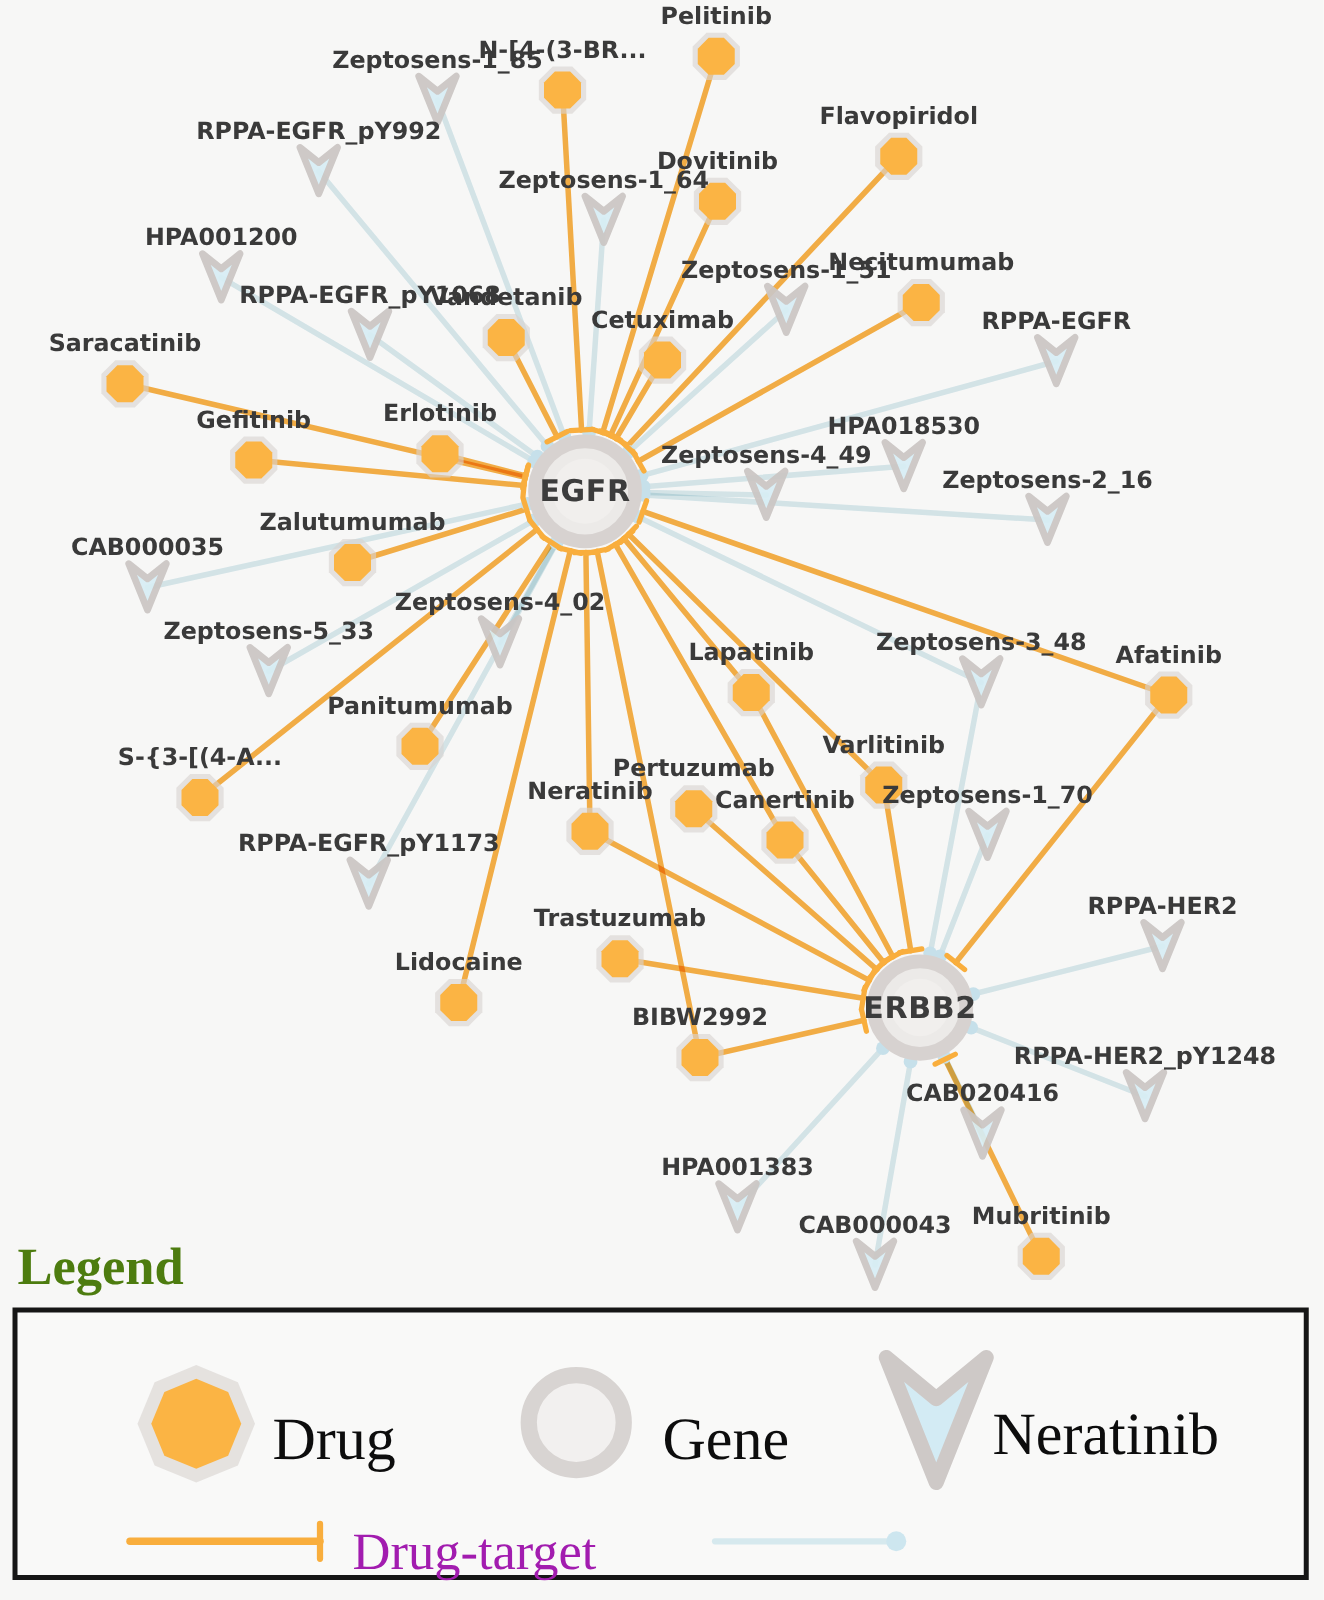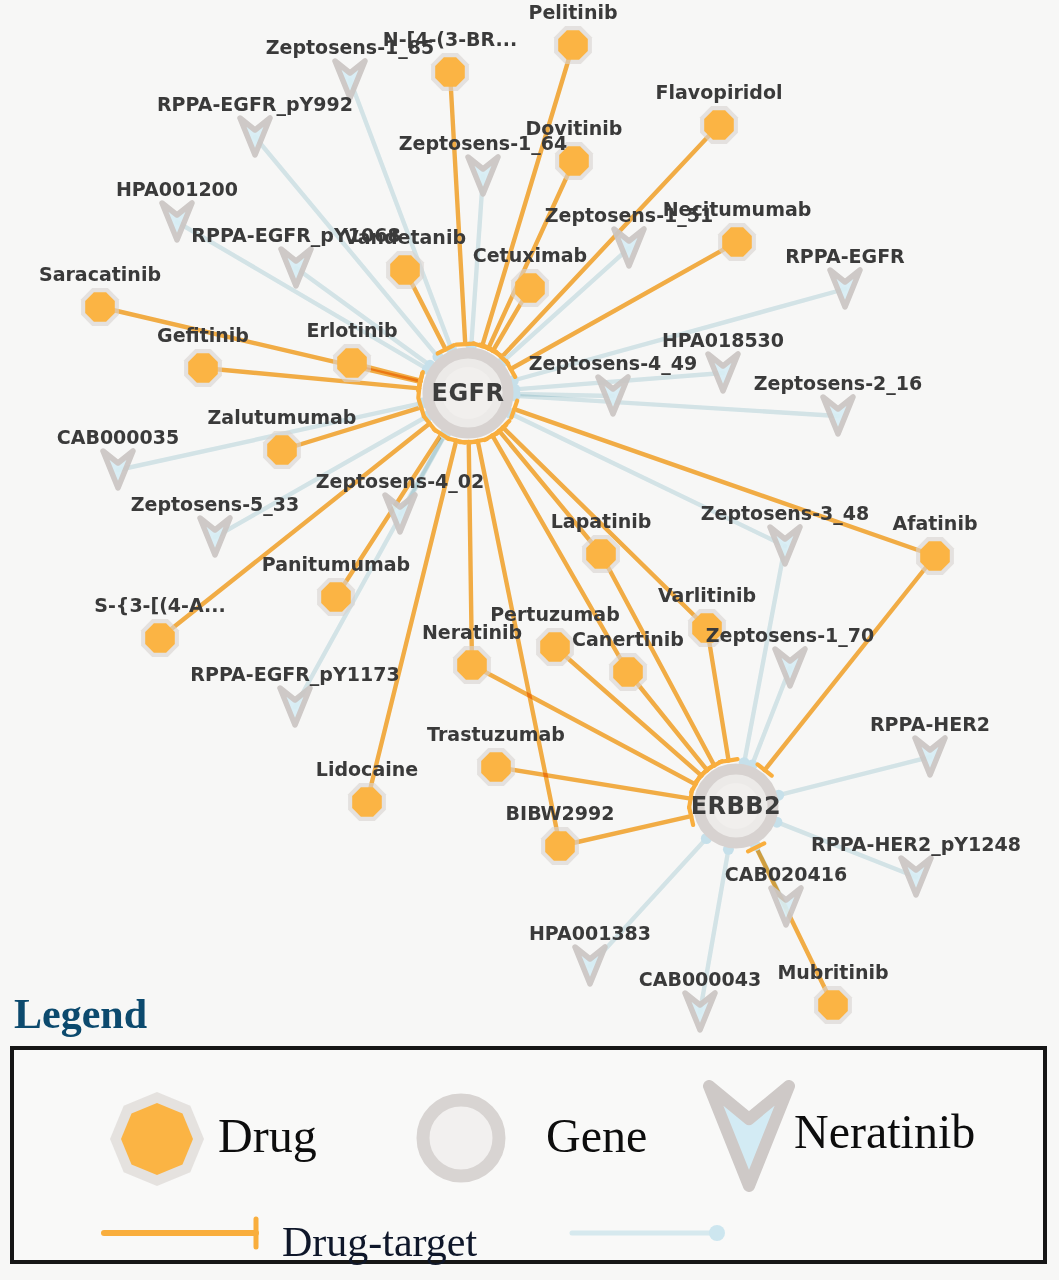--- a/index.html
+++ b/index.html
@@ -6,32 +6,32 @@
   body{
     width:1059px;height:1280px;position:relative;overflow:hidden;
     background:#f7f7f6;font-family:"DejaVu Sans",sans-serif;
   }
   #graph{position:absolute;left:0;top:0;}
   #graph line.edge{mix-blend-mode:multiply;}
   .node-label{font:bold 19px "DejaVu Sans",sans-serif;fill:#3a3a3a;}
   .gene-label{font:bold 24px "DejaVu Sans",sans-serif;fill:#3c3c3c;letter-spacing:.5px;}
   .legend-title{
     position:absolute;left:14px;top:990px;
-    font:bold 42px "Liberation Serif",serif;color:#0c4a6e;
+    font:bold 42px "Liberation Serif",serif;color:#4d7c0f;
   }
   .legend-box{
     position:absolute;left:10px;top:1046px;width:1029px;height:210px;
     border:4px solid #161616;background:#f9f9f8;
   }
   .legend-box .lg{position:absolute;}
   .legend-item-label{
-    position:absolute;font:400 48px "Liberation Serif",serif;color:#0d0d0d;white-space:nowrap;
+    position:absolute;font:400 48px "Liberation Serif",serif;color:#0d0d0d;white-space:nowrap;margin-top:16px;
   }
   .legend-edge-label{
-    position:absolute;font:400 42px "Liberation Serif",serif;color:#0f172a;white-space:nowrap;
+    position:absolute;font:400 42px "Liberation Serif",serif;color:#a21caf;white-space:nowrap;
   }
 </style>
 </head>
 <body>
 
 <svg id="graph" width="1059" height="1280" viewBox="0 0 1059 1280">
     <line x1="350" y1="80" x2="451.4202336400059" y2="349.0214671976428" class="edge" stroke="#d8eaef" stroke-width="4.4" stroke-linecap="round" opacity="0.95"></line>
     <line x1="255" y1="137" x2="437.93910557838126" y2="356.87047431016714" class="edge" stroke="#d8eaef" stroke-width="4.4" stroke-linecap="round" opacity="0.95"></line>
     <line x1="177" y1="222" x2="427.4783569550297" y2="369.1883128498628" class="edge" stroke="#d8eaef" stroke-width="4.4" stroke-linecap="round" opacity="0.95"></line>
     <line x1="296" y1="268" x2="429.9798475037049" y2="365.3690752207158" class="edge" stroke="#d8eaef" stroke-width="4.4" stroke-linecap="round" opacity="0.95"></line>
@@ -350,21 +350,21 @@
 
   <svg class="lg" style="left:88px;top:34px" width="110" height="110" viewBox="0 0 110 110">
     <polygon points="55,8 88.3,21.7 102,55 88.3,88.3 55,102 21.7,88.3 8,55 21.7,21.7" fill="#d9d4d1" opacity="0.62"></polygon>
     <polygon points="55,19 80.5,29.5 91,55 80.5,80.5 55,91 29.5,80.5 19,55 29.5,29.5" fill="#FBB444"></polygon>
   </svg>
   <span class="legend-item-label" style="left:204px;top:58px">Drug</span>
 
   <svg class="lg" style="left:399px;top:40px" width="96" height="96" viewBox="0 0 96 96">
     <circle cx="48" cy="48" r="38" fill="#f2f0ef" stroke="#d8d4d2" stroke-width="13"></circle>
   </svg>
-  <span class="legend-item-label" style="left:532px;top:58px">Gene</span>
+  <span class="legend-item-label" style="left:516px;top:58px">Gene</span>
 
   <svg class="lg" style="left:683px;top:22px" width="104" height="124" viewBox="0 0 104 124">
     <path d="M 12 14 L 52 47 L 92 14 L 52 114 Z" fill="#d2ebf4" stroke="#ccc7c5" stroke-width="12" stroke-linejoin="round" opacity="0.95"></path>
   </svg>
   <span class="legend-item-label" style="left:780px;top:54px">Neratinib</span>
 
   <svg class="lg" style="left:84px;top:166px" width="180" height="34" viewBox="0 0 180 34">
     <line x1="6" y1="17" x2="158" y2="17" stroke="#F9AE3D" stroke-width="6" stroke-linecap="round"></line>
     <line x1="158" y1="3" x2="158" y2="31" stroke="#F9AE3D" stroke-width="5" stroke-linecap="round"></line>
   </svg>

